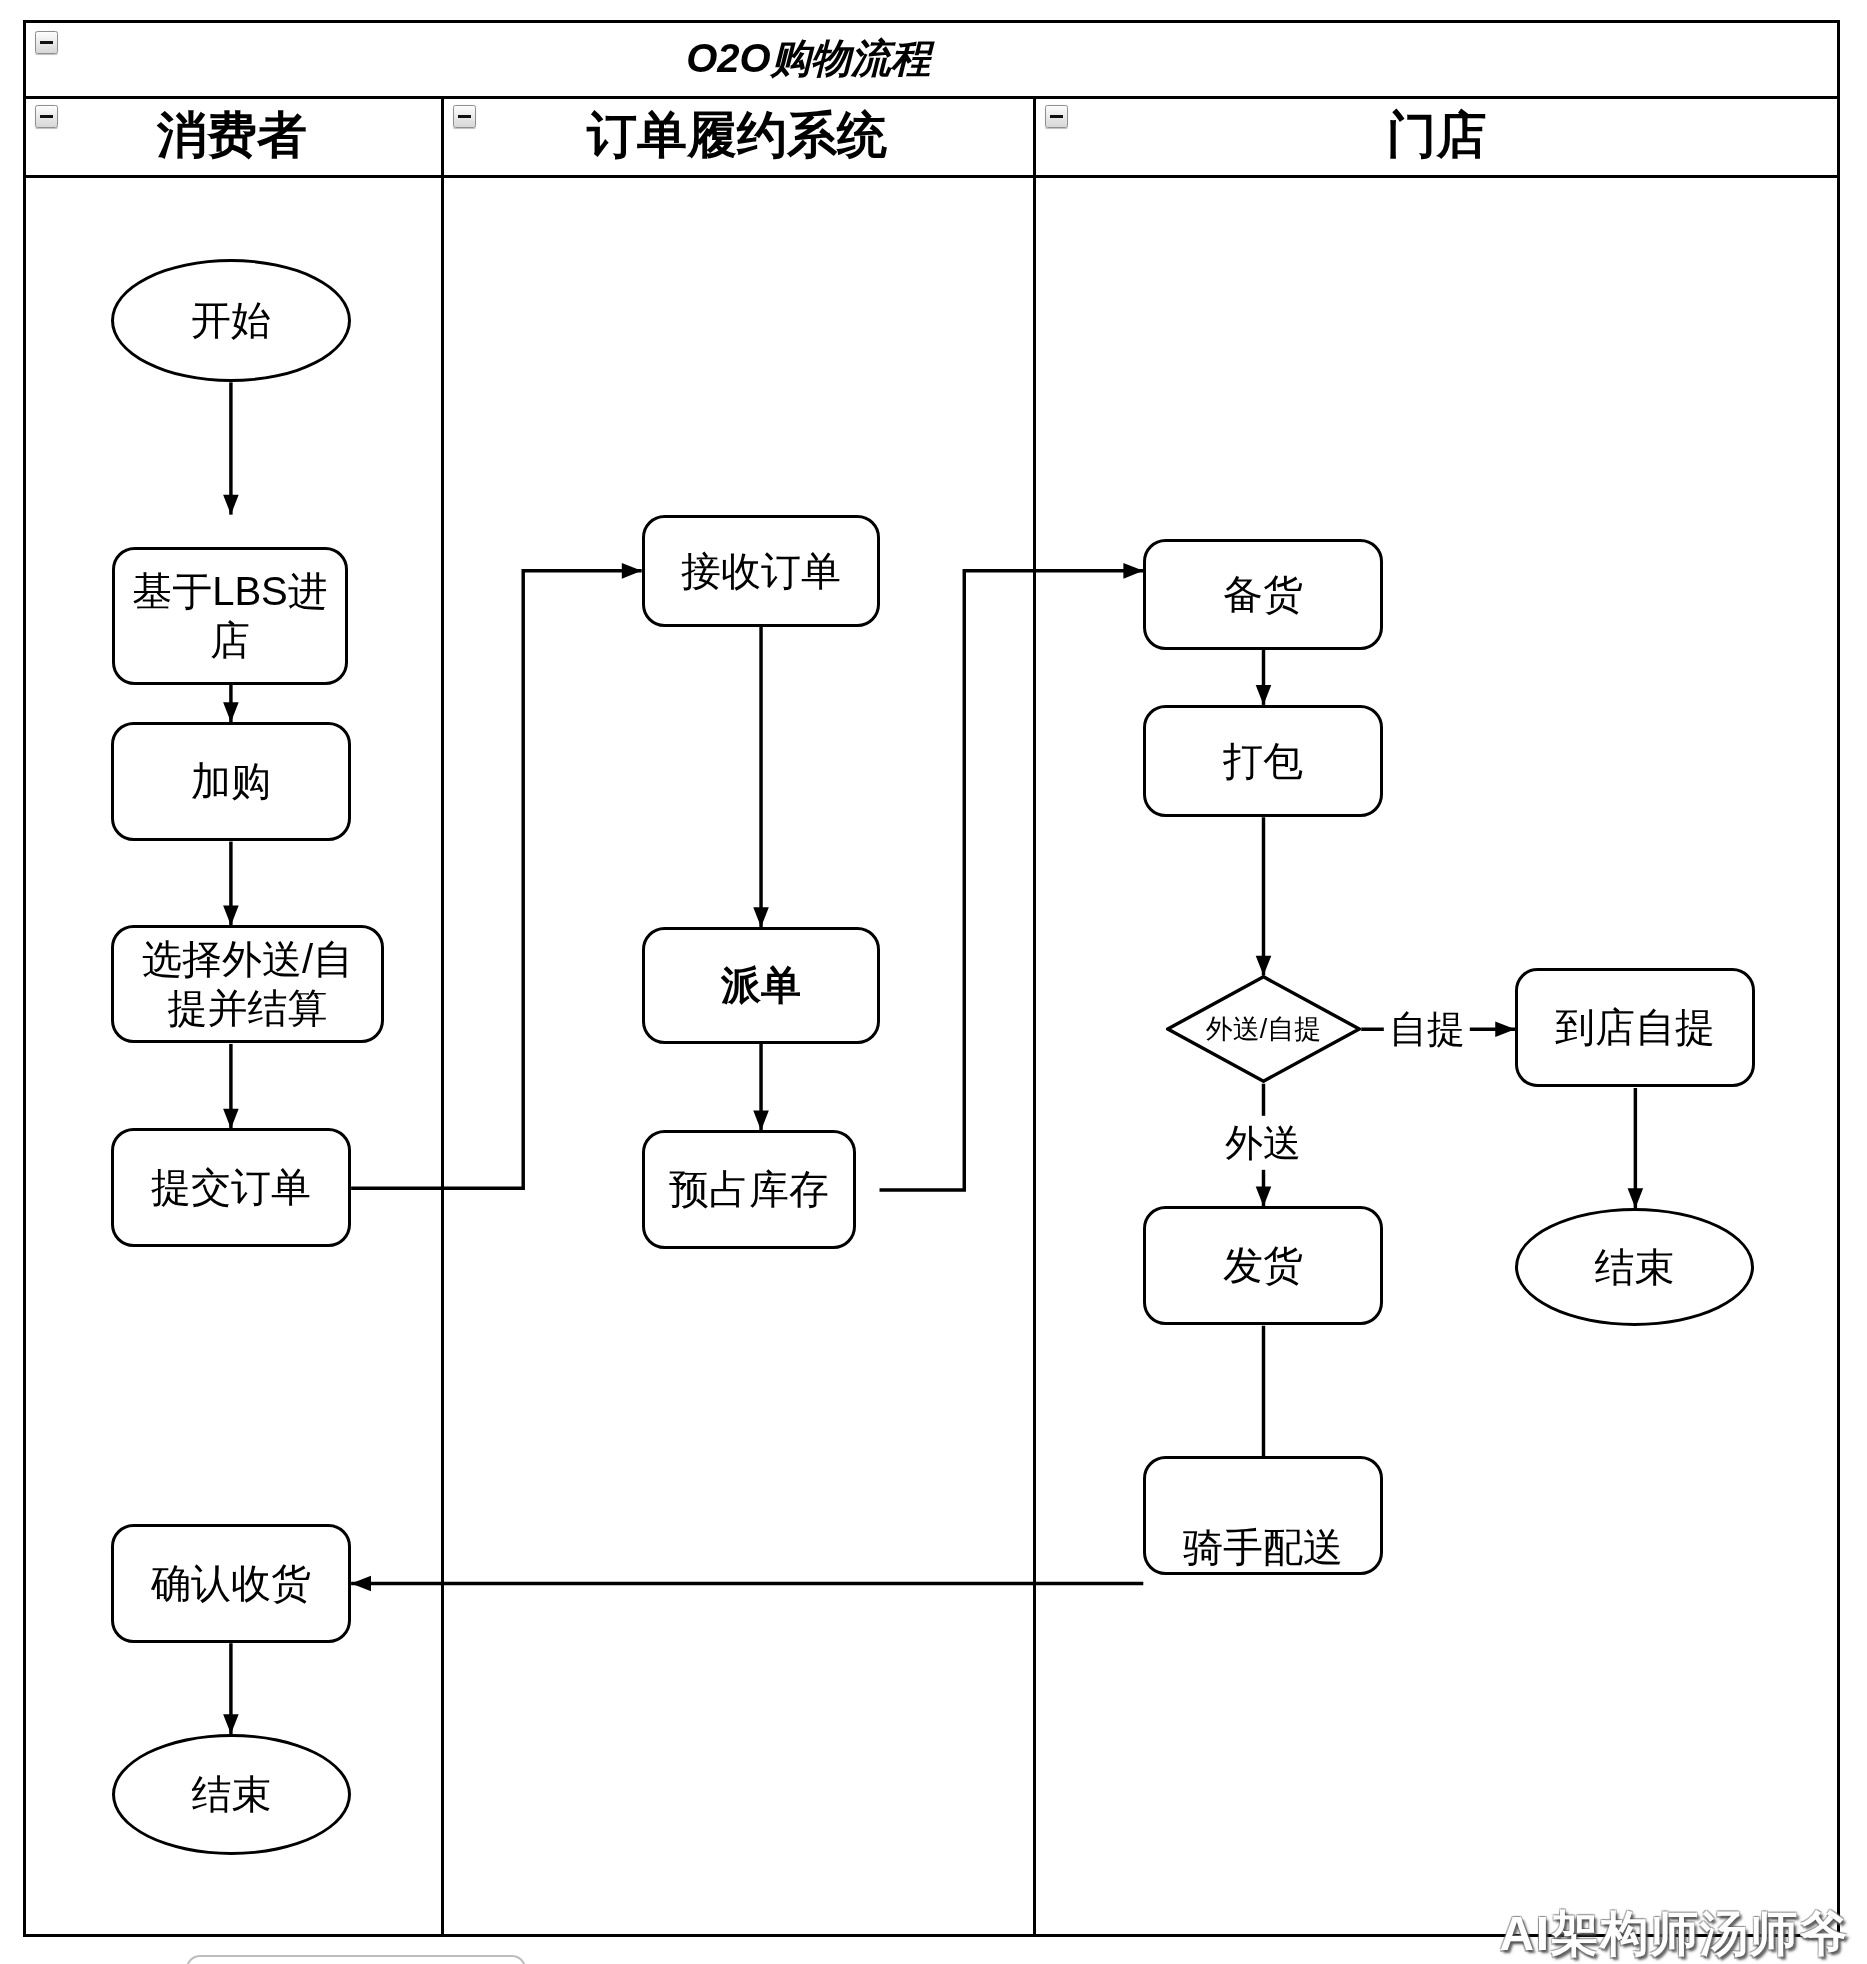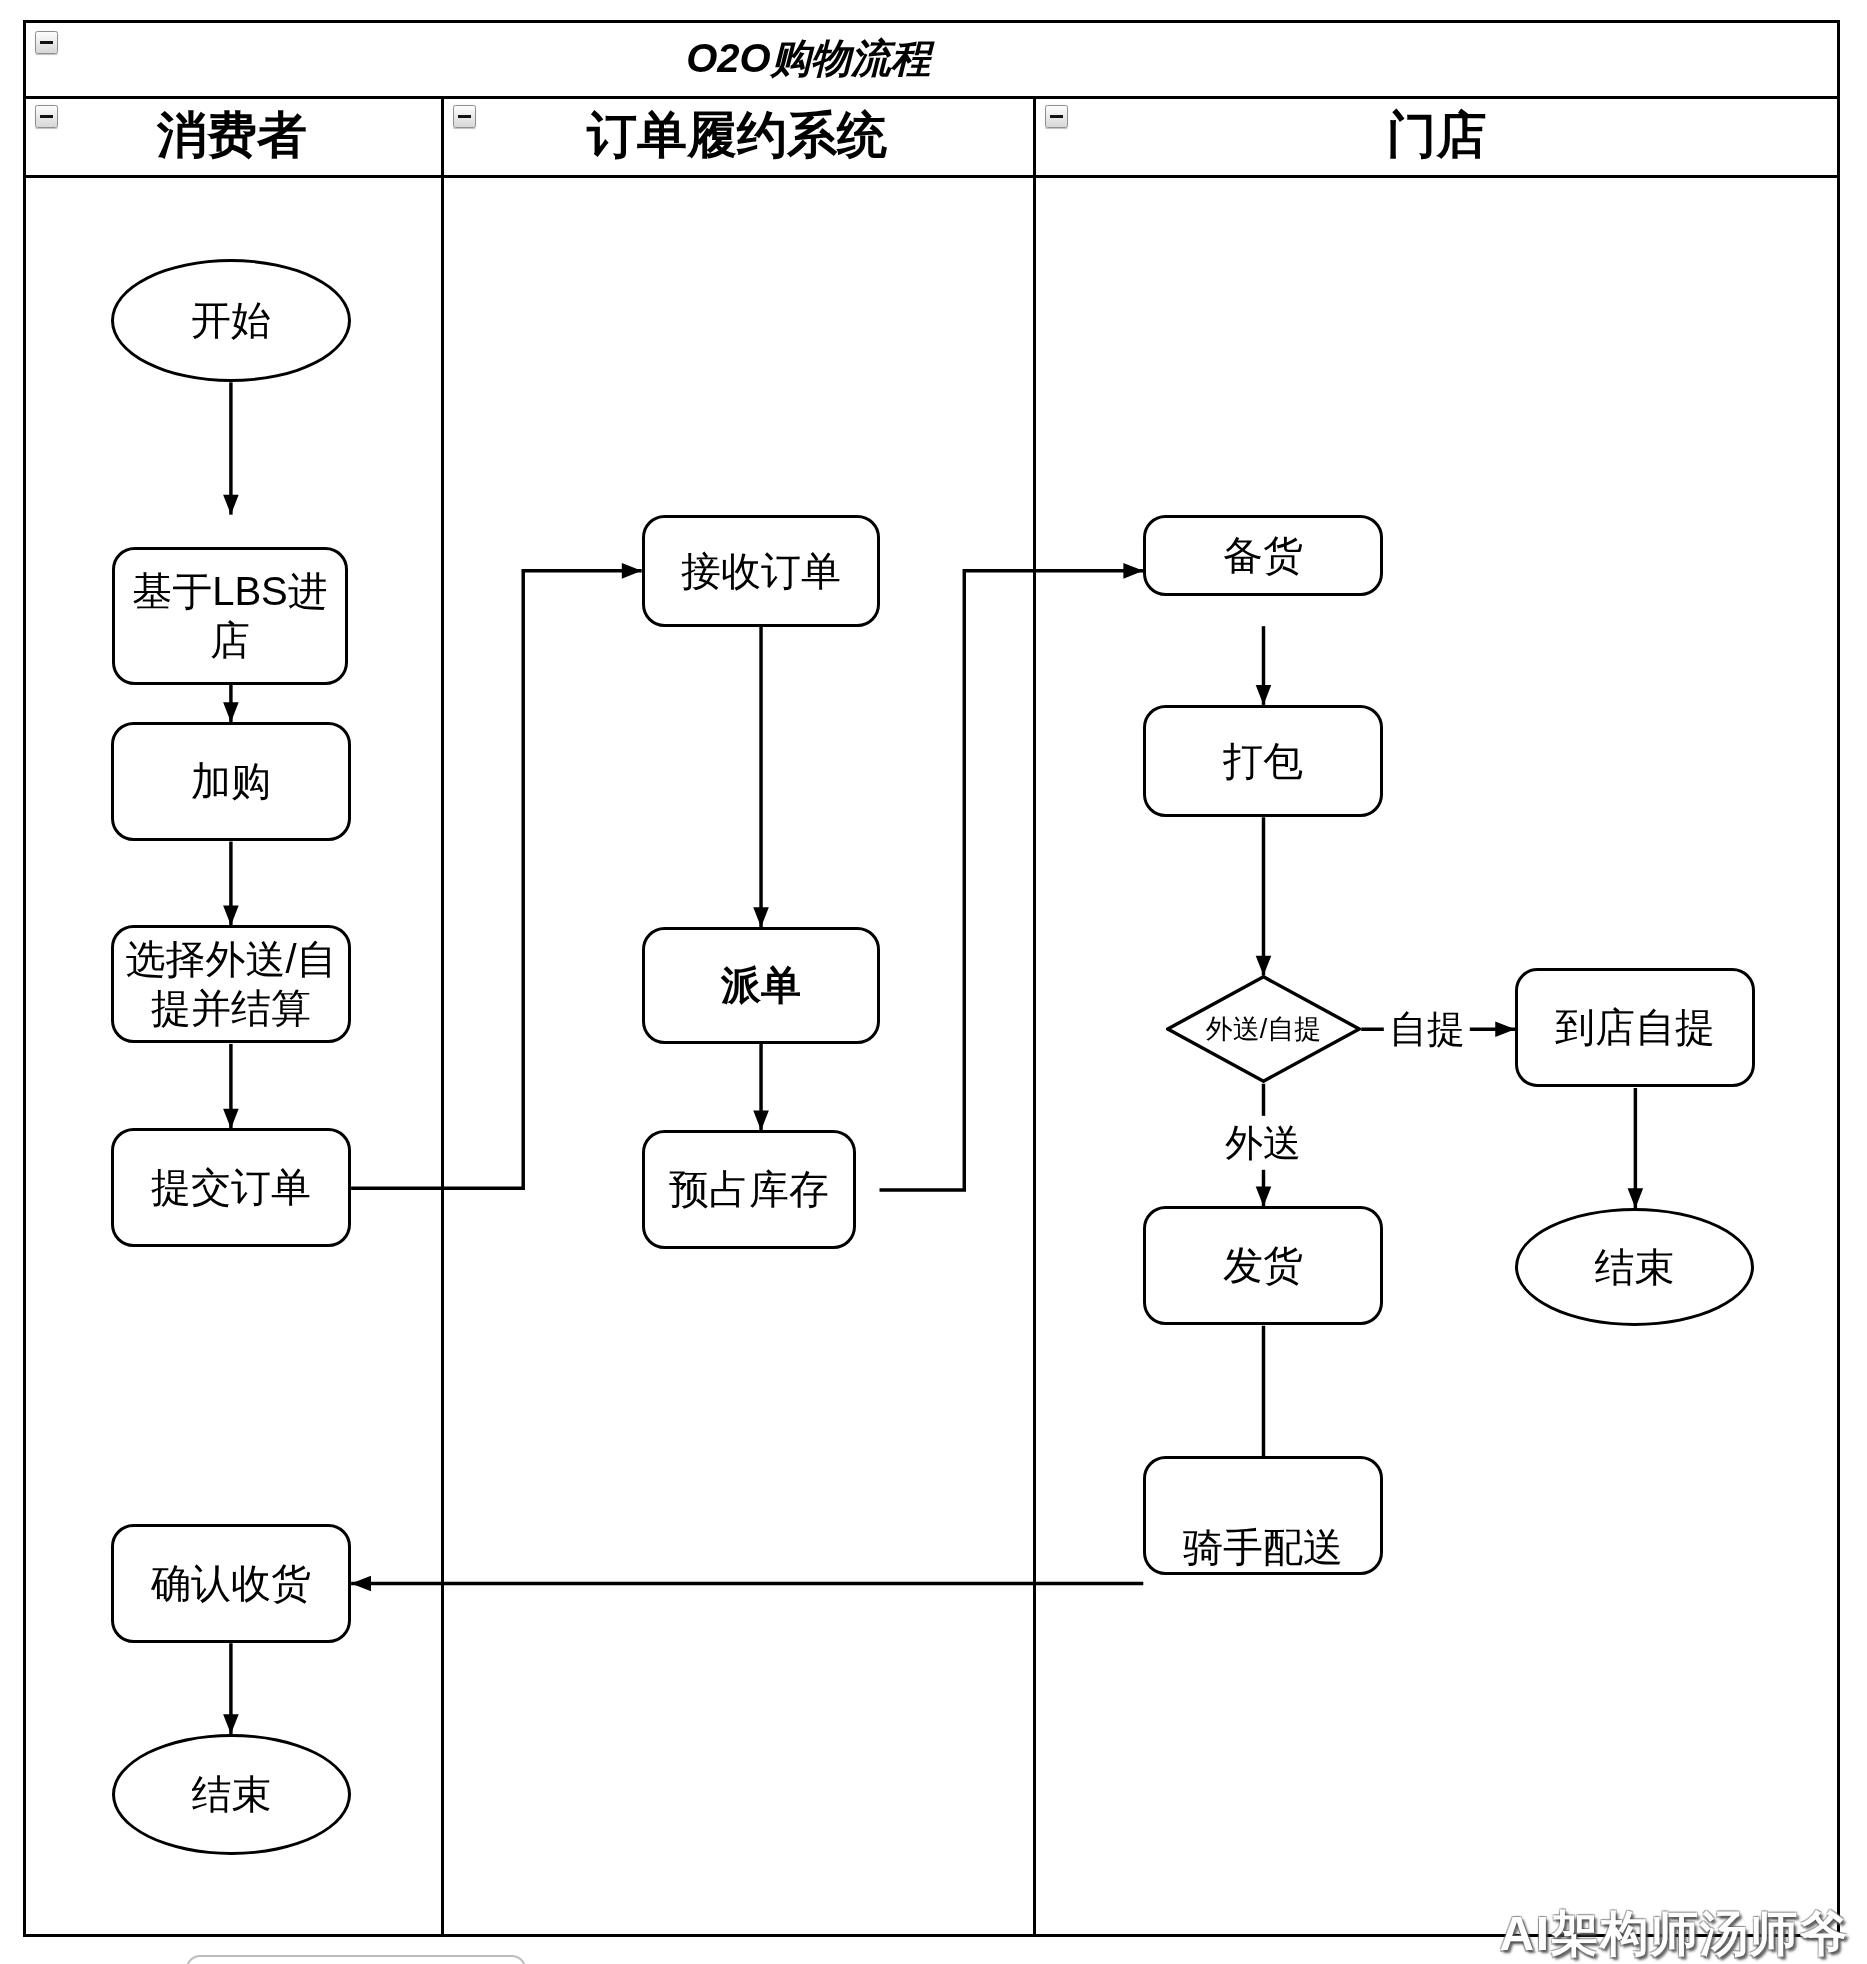--- a/index.html
+++ b/index.html
@@ -104,42 +104,42 @@
 <div class="layer" id="nodes-layer">
     <div class="node ellipse" style="left: 111px; top: 259px; width: 240px; height: 123px;">
       <span>开始</span>
     </div>
     <div class="node rect" style="left: 112px; top: 515px; width: 236px; height: 138px; margin-top: 32px;">
       <span>基于LBS进店</span>
     </div>
     <div class="node rect" style="left: 111px; top: 722px; width: 240px; height: 119px;">
       <span>加购</span>
     </div>
-    <div class="node rect" style="left: 111px; top: 925px; width: 240px; height: 118px;">
+    <div class="node rect" style="left: 111px; top: 925px; width: 273px; height: 118px;">
       <span>选择外送/自提并结算</span>
     </div>
     <div class="node rect" style="left: 111px; top: 1128px; width: 240px; height: 119px;">
       <span>提交订单</span>
     </div>
     <div class="node rect" style="left: 111px; top: 1524px; width: 240px; height: 119px;">
       <span>确认收货</span>
     </div>
     <div class="node ellipse" style="left: 112px; top: 1734px; width: 239px; height: 121px;">
       <span>结束</span>
     </div>
     <div class="node rect" style="left: 642px; top: 515px; width: 238px; height: 112px;">
       <span>接收订单</span>
     </div>
     <div class="node rect" style="left: 642px; top: 927px; width: 238px; height: 117px; font-weight: bold;">
       <span>派单</span>
     </div>
     <div class="node rect" style="left: 642px; top: 1130px; width: 214px; height: 119px;">
       <span>预占库存</span>
     </div>
-    <div class="node rect" style="left: 1143px; top: 515px; width: 240px; height: 81px;">
+    <div class="node rect" style="left: 1143px; top: 539px; width: 240px; height: 111px;">
       <span>备货</span>
     </div>
     <div class="node rect" style="left: 1143px; top: 705px; width: 240px; height: 112px;">
       <span>打包</span>
     </div>
     <div class="node diamond" style="left: 1166px; top: 975px; width: 195px; height: 108px;">
       <svg width="195" height="108" viewBox="0 0 226 125">
         <polygon points="113,2 224,62.5 113,123 2,62.5" fill="#fff" stroke="#000" stroke-width="4"></polygon>
       </svg>
       <span class="dlabel">外送/自提</span>

